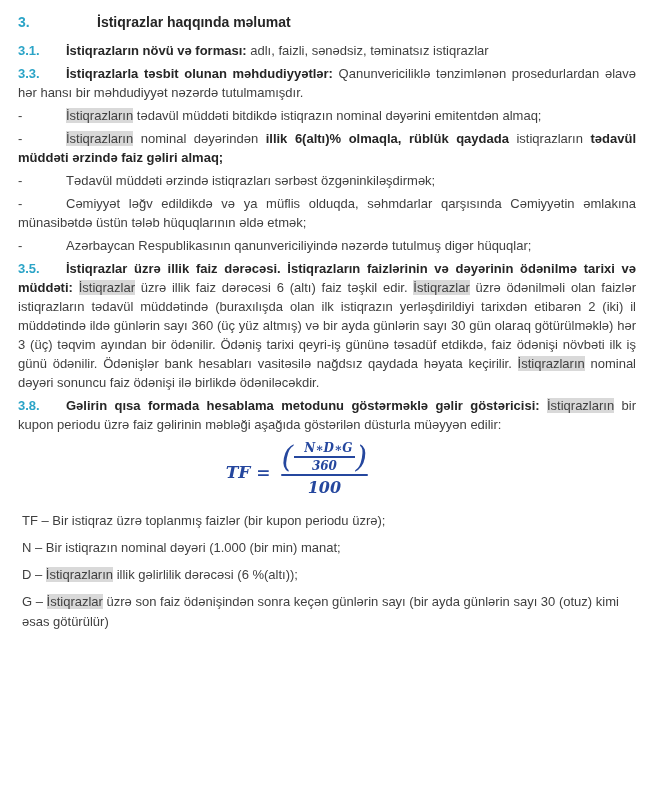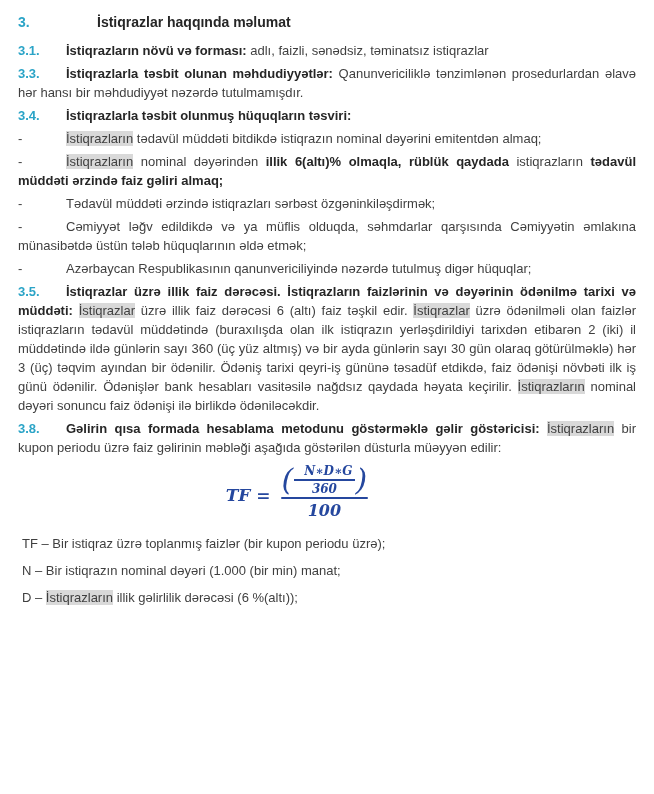--- a/index.html
+++ b/index.html
@@ -59,21 +59,20 @@
   .if-top{padding:0 2px;margin-left:8px;}
   .if-bar{align-self:stretch;height:1.5px;background:currentColor;margin:1px 0;}
 </style>
 </head>
 <body>
 
 <div class="page">
     <p class="sec heading"><span class="num">3.</span><span class="run b">İstiqrazlar haqqında məlumat</span></p>
     <p class="sec para"><span class="num">3.1.</span><span class="run b">İstiqrazların növü və forması:</span><span class="run"> adlı, faizli, sənədsiz, təminatsız istiqrazlar</span></p>
     <p class="sec para"><span class="num">3.3.</span><span class="run b">İstiqrazlarla təsbit olunan məhdudiyyətlər:</span><span class="run"> Qanunvericiliklə tənzimlənən prosedurlardan əlavə hər hansı bir məhdudiyyət nəzərdə tutulmamışdır.</span></p>
-    <p class="sec para"><span class="num">3.4.</span><span class="run b">İstiqrazlarla təsbit olunmuş hüquqların təsviri:</span></p>
     <p class="sec bullet"><span class="num dash">-</span><span class="run hl">İstiqrazların</span><span class="run"> tədavül müddəti bitdikdə istiqrazın nominal dəyərini emitentdən almaq;</span></p>
     <p class="sec bullet"><span class="num dash">-</span><span class="run hl">İstiqrazların</span><span class="run"> nominal dəyərindən </span><span class="run b">illik 6(altı)% olmaqla, rüblük qaydada</span><span class="run"> istiqrazların </span><span class="run b">tədavül müddəti ərzində faiz gəliri almaq;</span></p>
     <p class="sec bullet"><span class="num dash">-</span><span class="run">Tədavül müddəti ərzində istiqrazları sərbəst özgəninkiləşdirmək;</span></p>
     <p class="sec bullet"><span class="num dash">-</span><span class="run">Cəmiyyət ləğv edildikdə və ya müflis olduqda, səhmdarlar qarşısında Cəmiyyətin əmlakına münasibətdə üstün tələb hüquqlarının əldə etmək;</span></p>
     <p class="sec bullet"><span class="num dash">-</span><span class="run">Azərbaycan Respublikasının qanunvericiliyində nəzərdə tutulmuş digər hüquqlar;</span></p>
     <p class="sec para"><span class="num">3.5.</span><span class="run b">İstiqrazlar üzrə illik faiz dərəcəsi. İstiqrazların faizlərinin və dəyərinin ödənilmə tarixi və müddəti:</span><span class="run"> </span><span class="run hl">İstiqrazlar</span><span class="run"> üzrə illik faiz dərəcəsi 6 (altı) faiz təşkil edir. </span><span class="run hl">İstiqrazlar</span><span class="run"> üzrə ödənilməli olan faizlər istiqrazların tədavül müddətində (buraxılışda olan ilk istiqrazın yerləşdirildiyi tarixdən etibarən 2 (iki) il müddətində ildə günlərin sayı 360 (üç yüz altmış) və bir ayda günlərin sayı 30 gün olaraq götürülməklə)  hər 3 (üç) təqvim ayından bir ödənilir. Ödəniş tarixi qeyri-iş gününə təsadüf etdikdə, faiz ödənişi növbəti ilk iş günü ödənilir. Ödənişlər bank hesabları vasitəsilə nağdsız qaydada həyata keçirilir. </span><span class="run hl">İstiqrazların</span><span class="run"> nominal dəyəri sonuncu faiz ödənişi ilə birlikdə ödəniləcəkdir.</span></p>
     <p class="sec para"><span class="num">3.8.</span><span class="run b">Gəlirin qısa formada hesablama metodunu göstərməklə gəlir göstəricisi:</span><span class="run"> </span><span class="run hl">İstiqrazların</span><span class="run"> bir kupon periodu üzrə faiz gəlirinin məbləği aşağıda göstərilən düsturla müəyyən edilir:</span></p>
     <div class="formula-wrap"><span class="formula">
         <span class="f-lhs">TF = </span>
         <span class="bigfrac">
@@ -86,13 +85,14 @@
             </span>
             <span class="paren">)</span>
           </span>
           <span class="bf-bar"></span>
           <span class="bf-bot">100</span>
         </span>
       </span></div>
     <p class="sec def"><span class="run">TF – Bir istiqraz üzrə toplanmış faizlər (bir kupon periodu üzrə);</span></p>
     <p class="sec def"><span class="run">N  – Bir istiqrazın nominal dəyəri (1.000 (bir min) manat;</span></p>
     <p class="sec def"><span class="run">D  – </span><span class="run hl">İstiqrazların</span><span class="run"> illik gəlirlilik dərəcəsi (6 %(altı));</span></p>
+    <p class="sec def"><span class="run">G  – </span><span class="run hl">İstiqrazlar</span><span class="run"> üzrə son faiz ödənişindən sonra keçən günlərin sayı (bir ayda günlərin sayı 30 (otuz) kimi əsas götürülür)</span></p>
   </div>
 
 </body></html>

